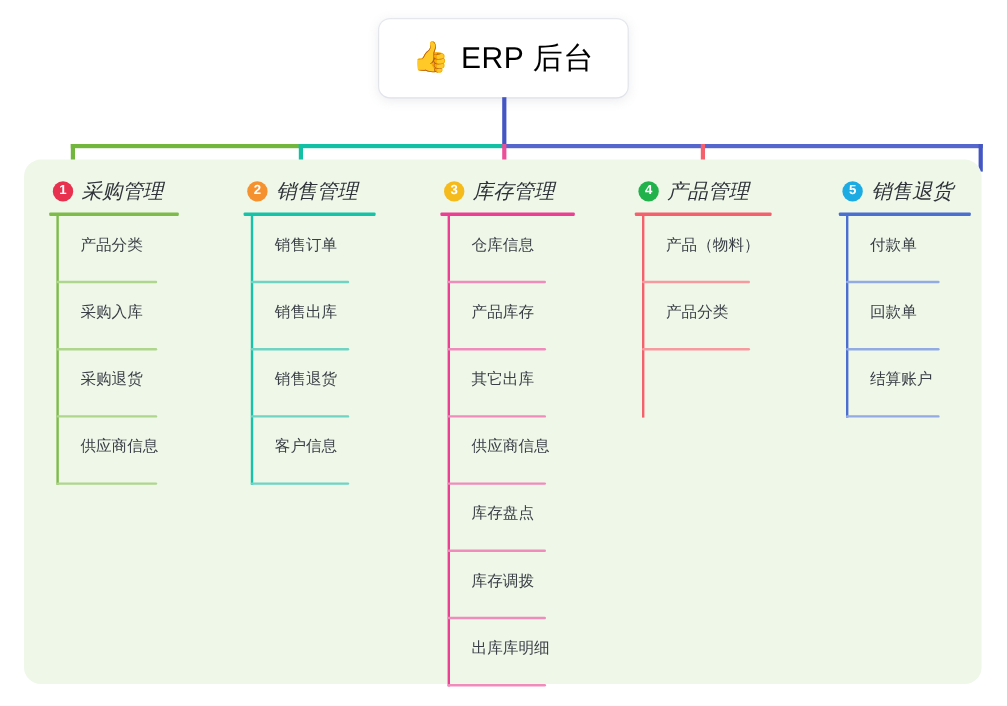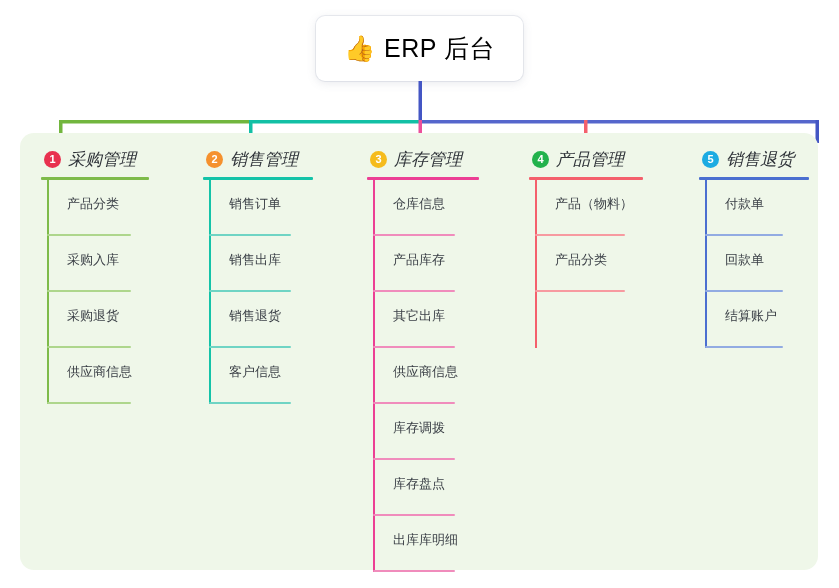--- a/index.html
+++ b/index.html
@@ -172,25 +172,25 @@
           </div>
           <div class="kid">
             <span class="kid-label">其它出库</span>
             <div class="kid-rule" style="background: rgb(240, 140, 188); width: 82px;"></div>
           </div>
           <div class="kid">
             <span class="kid-label">供应商信息</span>
             <div class="kid-rule" style="background: rgb(240, 140, 188); width: 82px;"></div>
           </div>
           <div class="kid">
+            <span class="kid-label">库存盘点</span>
+            <div class="kid-rule" style="background: rgb(240, 140, 188); width: 82px;"></div>
+          </div>
+          <div class="kid">
             <span class="kid-label">库存调拨</span>
-            <div class="kid-rule" style="background: rgb(240, 140, 188); width: 82px;"></div>
-          </div>
-          <div class="kid">
-            <span class="kid-label">库存盘点</span>
             <div class="kid-rule" style="background: rgb(240, 140, 188); width: 82px;"></div>
           </div>
           <div class="kid">
             <span class="kid-label">出库库明细</span>
             <div class="kid-rule" style="background: rgb(240, 140, 188); width: 82px;"></div>
           </div>
         </div>
       </div>
       <div class="branch" style="left: 529px;">
         <div class="branch-head">

